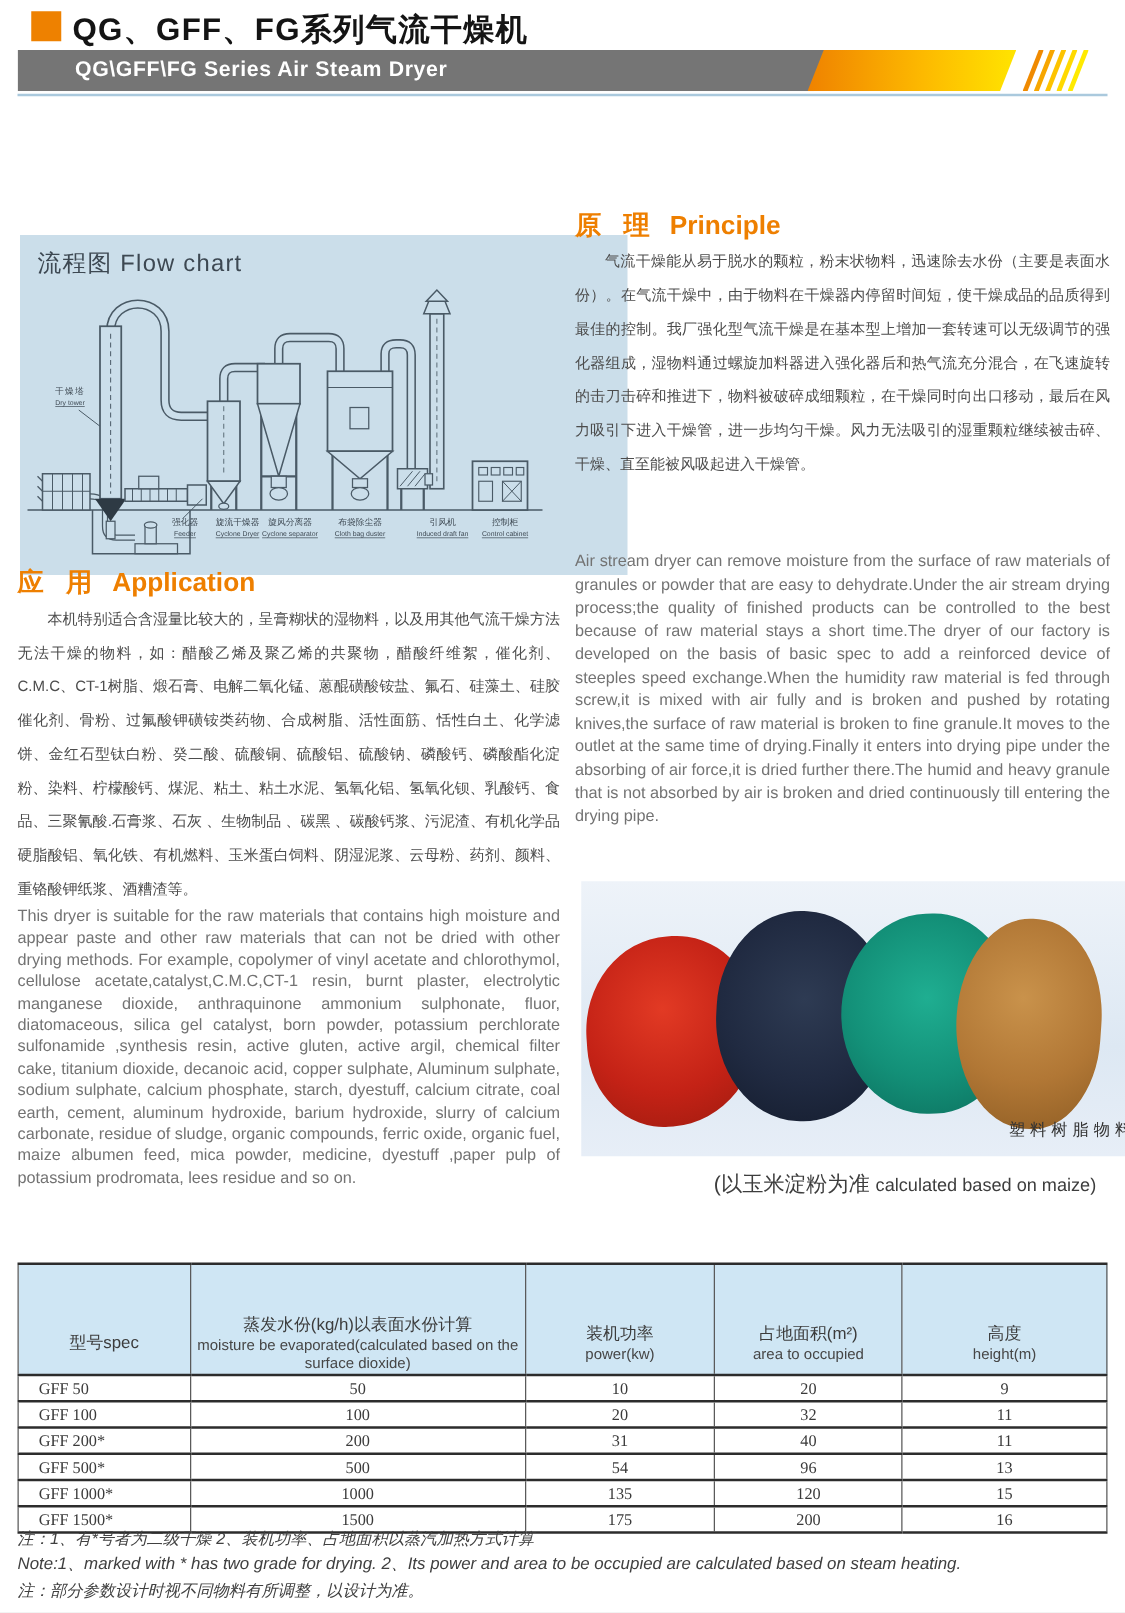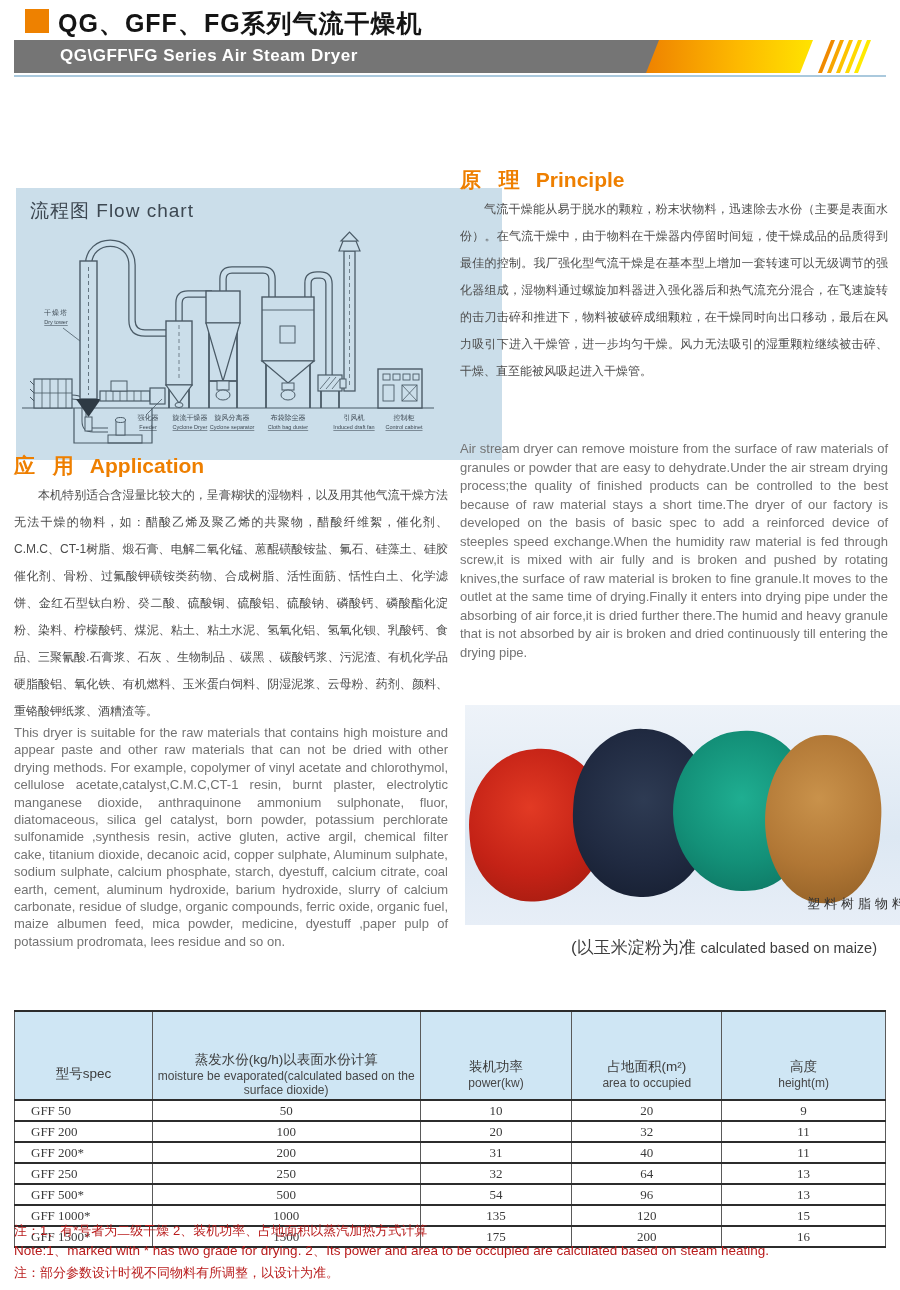--- a/index.html
+++ b/index.html
@@ -49,21 +49,21 @@
   .spec-table { position:absolute; left:14px; top:1010px; width:872px; border-collapse:collapse;
     font-size:13px; color:#3a3a3a; }
   .spec-table th, .spec-table td { border-left:1px solid #5a5a5a; border-right:1px solid #5a5a5a;
     border-top:2px solid #2c2c2c; border-bottom:2px solid #2c2c2c; font-weight:normal; }
   .spec-table thead th { background:#cfe6f4; height:55px; text-align:center; vertical-align:middle; padding:2px 4px; }
   .spec-table thead .hcn { font-size:13.5px; color:#3c3c3c;margin-top:37px; }
   .spec-table thead .hen { font-size:12px; color:#464646; line-height:14px; }
   .spec-table tbody td { height:21px; text-align:center; padding:0 4px;font-family:Liberation Serif, serif; }
   .spec-table tbody td:first-child { text-align:left; padding-left:16px; }
   
-  .note-line { position:absolute; left:14px; color:#b91c1c; white-space:nowrap; }
+  .note-line { position:absolute; left:14px; color:#404040; white-space:nowrap;font-style:italic; }
   
   .flow-svg text { fill:#3d4852; }
 </style>
 </head>
 <body>
 
 <div id="page">
 
   <div class="title-square"></div>
   <div class="page-title">QG、GFF、FG系列气流干燥机</div>
@@ -262,41 +262,34 @@
     </thead>
     <tbody>
       <tr>
         <td>GFF 50</td>
           <td>50</td>
           <td>10</td>
           <td>20</td>
           <td>9</td>
       </tr>
       <tr>
-        <td>GFF 200</td>
+        <td>GFF 100</td>
           <td>100</td>
           <td>20</td>
           <td>32</td>
           <td>11</td>
       </tr>
       <tr>
         <td>GFF 200*</td>
           <td>200</td>
           <td>31</td>
           <td>40</td>
           <td>11</td>
       </tr>
       <tr>
-        <td>GFF 250</td>
-          <td>250</td>
-          <td>32</td>
-          <td>64</td>
-          <td>13</td>
-      </tr>
-      <tr>
         <td>GFF 500*</td>
           <td>500</td>
           <td>54</td>
           <td>96</td>
           <td>13</td>
       </tr>
       <tr>
         <td>GFF 1000*</td>
           <td>1000</td>
           <td>135</td>

